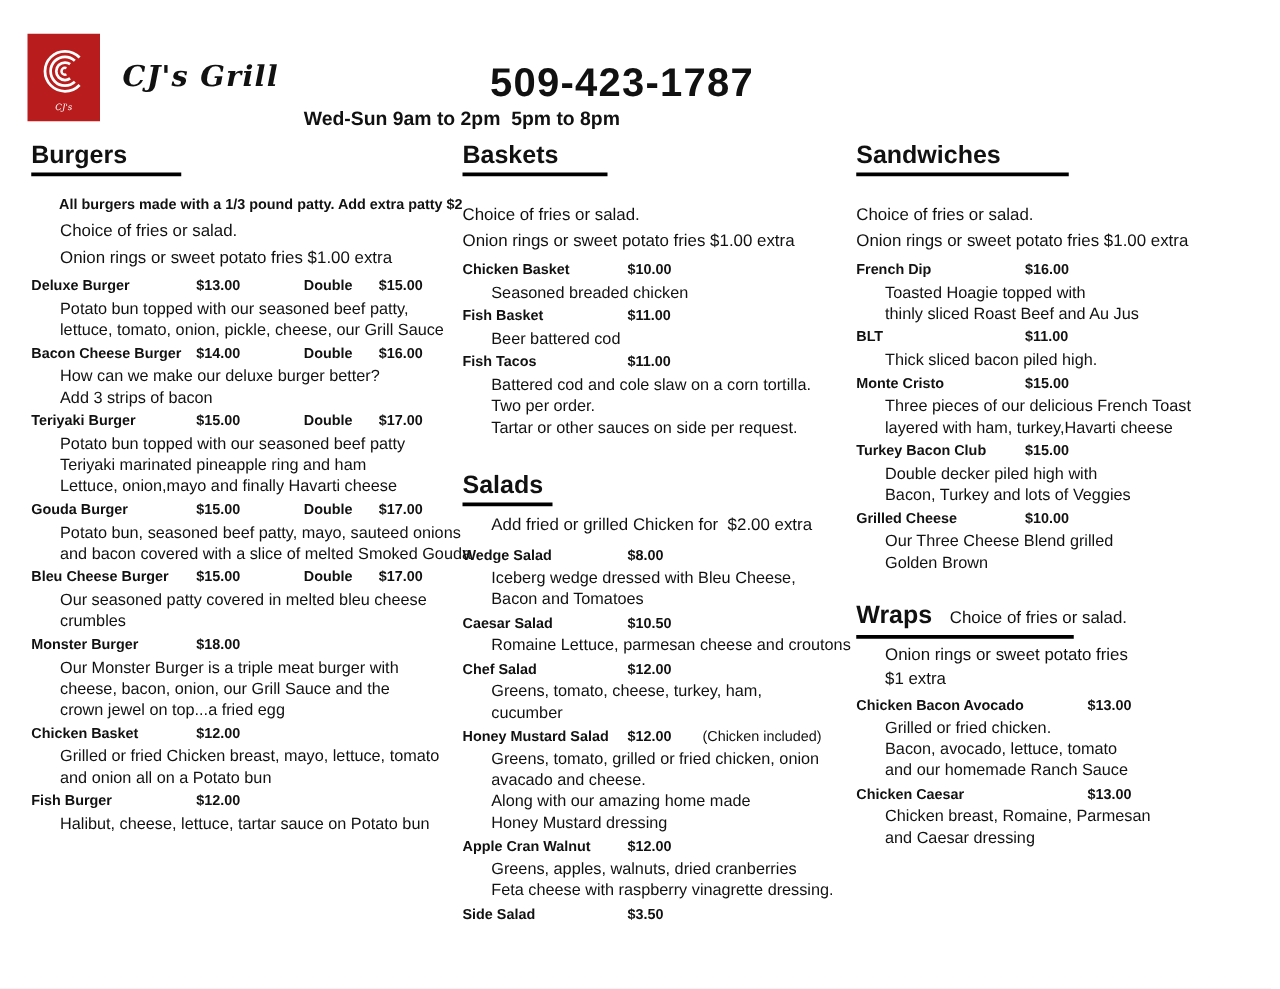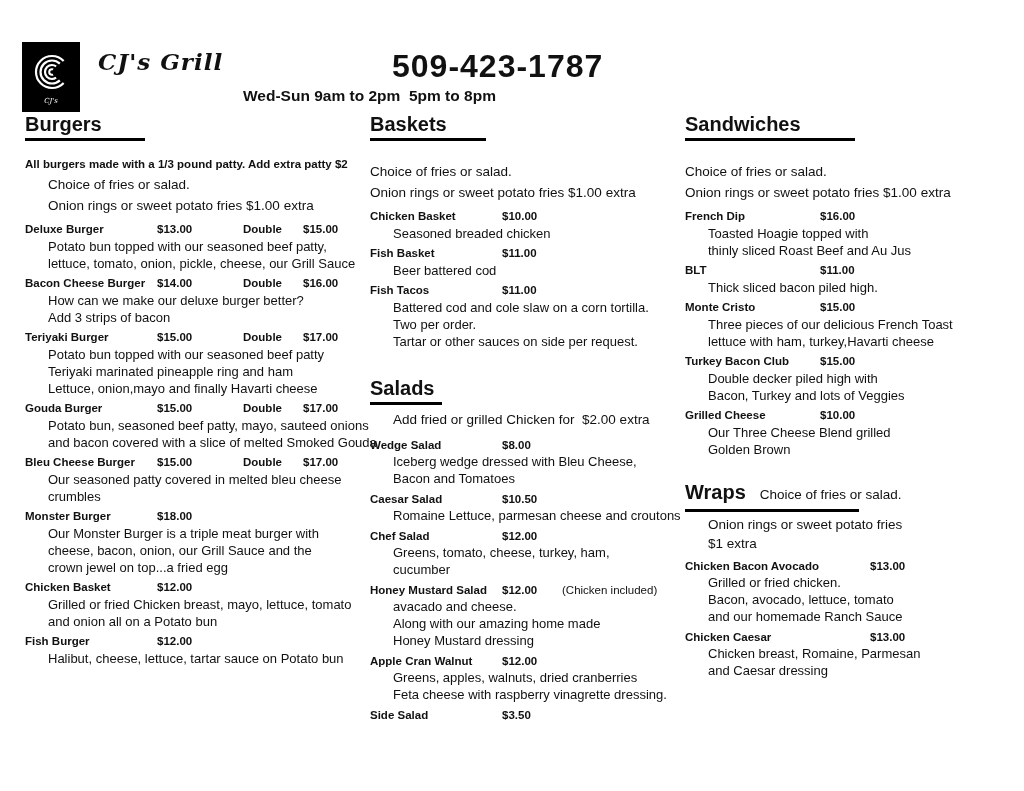--- a/index.html
+++ b/index.html
@@ -3,22 +3,22 @@
 <meta charset="utf-8">
 <style>
   html,body { margin:0; padding:0; background:#e8e8e8; }
   .page {
     position:relative; width:1024px; height:791px; margin:0 auto;
     background:#ffffff; color:#111; overflow:hidden;
     font-family:"Liberation Sans", sans-serif;
   }
   
   .logo {
-    position:absolute; left:22px; top:42px; width:58px; height:70px;
-    background:#000000; display:flex; flex-direction:column; align-items:center; justify-content:center;
+    position:absolute; left:22px; top:27px; width:58px; height:70px;
+    background:#b91c1c; display:flex; flex-direction:column; align-items:center; justify-content:center;
   }
   .logo svg { display:block; }
   .logo-sub {
     color:#fff; font-family:"DejaVu Serif", serif; font-style:italic;
     font-size:7px; line-height:8px; margin-top:1px;
   }
   .brand {
     position:absolute; left:98px; top:48px;
     font-family:"DejaVu Serif", serif; font-style:italic; font-weight:bold;
     font-size:23px; letter-spacing:1px; white-space:pre;
@@ -47,21 +47,21 @@
   .sec-burgers    .section-title { width:120px; }
   .sec-baskets    .section-title { width:116px; margin-bottom:20px; }
   .sec-salads     .section-title { width:72px;  margin-bottom:4px; }
   .sec-sandwiches .section-title { width:170px; margin-bottom:20px; }
   .sec-wraps      .section-title { width:174px; margin-bottom:3px; }
 
   .in-col { margin-top:26px; }
 
   .notes { margin-bottom:5px; }
   .note  { font-size:13.5px; line-height:21px; white-space:pre; }
-  .note.bold   { font-weight:bold; font-size:11.5px; line-height:19px; }
+  .note.bold   { font-weight:bold; font-size:11.5px; line-height:19px;text-align:right; }
   .note.indent { padding-left:23px; }
   .sec-salads .notes { margin-bottom:7px; }
   .sec-wraps  .note  { line-height:19px; }
 
   .item { margin-top:3.5px; }
   .item-head { position:relative; font-weight:bold; font-size:11.5px; line-height:16.5px; white-space:nowrap; }
   .price     { position:absolute; left:132px; }
   .suffix    { position:absolute; left:192px; font-weight:normal; font-size:11.5px; }
   .dbl-label { position:absolute; left:218px; }
   .dbl-price { position:absolute; left:278px; }
@@ -179,20 +179,21 @@
           <div class="item-head"><span class="item-name">Caesar Salad</span><span class="price">$10.50</span></div>
           <div class="desc">Romaine Lettuce, parmesan cheese and croutons</div>
         </div>
         <div class="item">
           <div class="item-head"><span class="item-name">Chef Salad</span><span class="price">$12.00</span></div>
           <div class="desc">Greens, tomato, cheese, turkey, ham,</div>
           <div class="desc">cucumber</div>
         </div>
         <div class="item">
           <div class="item-head"><span class="item-name">Honey Mustard Salad</span><span class="price">$12.00</span><span class="suffix">(Chicken included)</span></div>
+          <div class="desc">Greens, tomato, grilled or fried chicken, onion</div>
           <div class="desc">avacado and cheese.</div>
           <div class="desc">Along with our amazing home made</div>
           <div class="desc">Honey Mustard dressing</div>
         </div>
         <div class="item">
           <div class="item-head"><span class="item-name">Apple Cran Walnut</span><span class="price">$12.00</span></div>
           <div class="desc">Greens, apples, walnuts, dried cranberries</div>
           <div class="desc">Feta cheese with raspberry vinagrette dressing.</div>
         </div>
         <div class="item">
@@ -213,21 +214,21 @@
           <div class="desc">Toasted Hoagie topped with</div>
           <div class="desc">thinly sliced Roast Beef and Au Jus</div>
         </div>
         <div class="item">
           <div class="item-head"><span class="item-name">BLT</span><span class="price">$11.00</span></div>
           <div class="desc">Thick sliced bacon piled high.</div>
         </div>
         <div class="item">
           <div class="item-head"><span class="item-name">Monte Cristo</span><span class="price">$15.00</span></div>
           <div class="desc">Three pieces of our delicious French Toast</div>
-          <div class="desc">lettuce with ham, turkey,Havarti cheese</div>
+          <div class="desc">layered with ham, turkey,Havarti cheese</div>
         </div>
         <div class="item">
           <div class="item-head"><span class="item-name">Turkey Bacon Club</span><span class="price">$15.00</span></div>
           <div class="desc">Double decker piled high with</div>
           <div class="desc">Bacon, Turkey and lots of Veggies</div>
         </div>
         <div class="item">
           <div class="item-head"><span class="item-name">Grilled Cheese</span><span class="price">$10.00</span></div>
           <div class="desc">Our Three Cheese Blend grilled</div>
           <div class="desc">Golden Brown</div>

